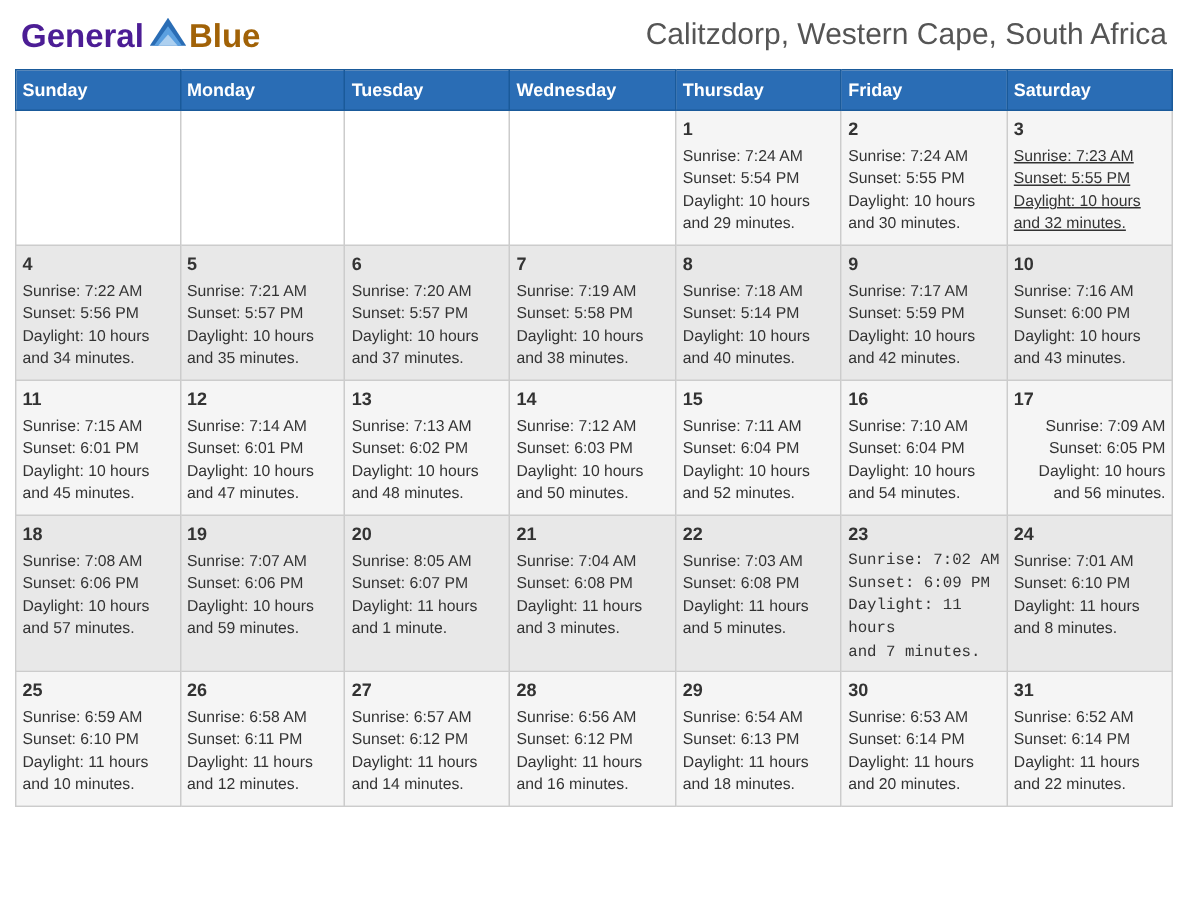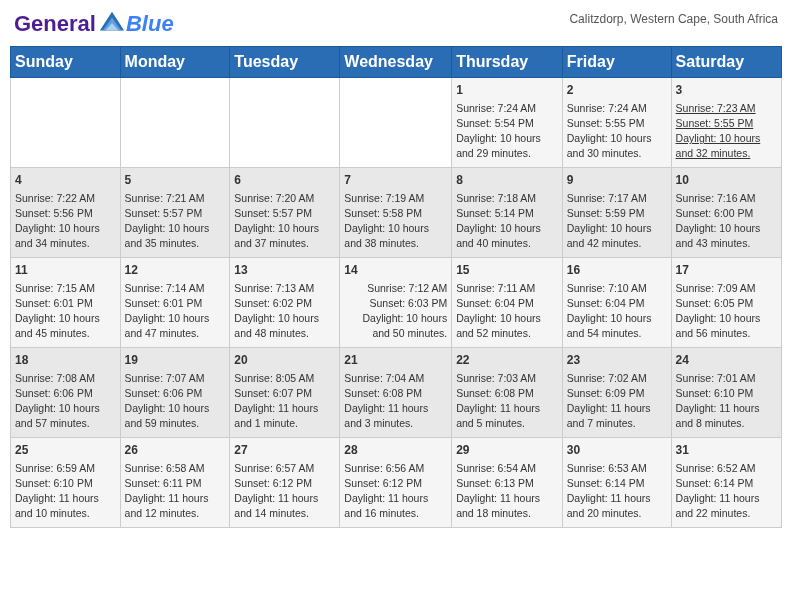--- a/index.html
+++ b/index.html
@@ -23,51 +23,51 @@
       align-items: flex-start;
     }
     .logo-text {
       display: flex;
       align-items: center;
       font-size: 22px;
       font-weight: bold;
       color: #333;
     }
     .logo-general { color: #4c1d95; }
-    .logo-blue { color: #3b82f6; font-style: italic; }
+    .logo-blue { color: #a16207; }
     .logo-icon {
       width: 28px;
       height: 28px;
       margin-left: 2px;
     }
     .title-block {
       text-align: right;
     }
     .month-title {
       font-size: 38px;
       font-weight: bold;
       color: #333;
       line-height: 1.1;
     }
     .location {
-      font-size: 12px;
+      font-size: 20px;
       color: #555;
       margin-top: 2px;
     }
     .calendar {
       width: 100%;
       border-collapse: collapse;
       font-size: 11px;
     }
     .calendar thead th {
       background-color: #2a6db5;
       color: #fff;
       padding: 6px 4px;
       text-align: left;
-      font-size: 16px;
+      font-size: 12px;
       font-weight: bold;
       border: 1px solid #1a5a9a;
     }
     .calendar tbody td {
       vertical-align: top;
       padding: 4px 4px;
       border: 1px solid #ccc;
       height: 90px;
       width: 113px;
       background: #fff;
@@ -222,42 +222,42 @@
         </td>
         <td>
           <span class="day-num">13</span>
           <div class="cell-content" style="white-space: pre-line;">Sunrise: 7:13 AM
 Sunset: 6:02 PM
 Daylight: 10 hours
 and 48 minutes.</div>
         </td>
         <td>
           <span class="day-num">14</span>
-          <div class="cell-content" style="white-space: pre-line; text-align: right;">Sunrise: 7:12 AM
+          <div class="cell-content" style="white-space: pre-line;">Sunrise: 7:12 AM
 Sunset: 6:03 PM
 Daylight: 10 hours
 and 50 minutes.</div>
         </td>
         <td>
           <span class="day-num">15</span>
           <div class="cell-content" style="white-space: pre-line;">Sunrise: 7:11 AM
 Sunset: 6:04 PM
 Daylight: 10 hours
 and 52 minutes.</div>
         </td>
         <td>
           <span class="day-num">16</span>
           <div class="cell-content" style="white-space: pre-line;">Sunrise: 7:10 AM
 Sunset: 6:04 PM
 Daylight: 10 hours
 and 54 minutes.</div>
         </td>
         <td>
           <span class="day-num">17</span>
-          <div class="cell-content" style="white-space: pre-line;">Sunrise: 7:09 AM
+          <div class="cell-content" style="white-space: pre-line; text-align: right;">Sunrise: 7:09 AM
 Sunset: 6:05 PM
 Daylight: 10 hours
 and 56 minutes.</div>
         </td>
       </tr>
       <tr>
         <td>
           <span class="day-num">18</span>
           <div class="cell-content" style="white-space: pre-line;">Sunrise: 7:08 AM
 Sunset: 6:06 PM
@@ -287,21 +287,21 @@
         </td>
         <td>
           <span class="day-num">22</span>
           <div class="cell-content" style="white-space: pre-line;">Sunrise: 7:03 AM
 Sunset: 6:08 PM
 Daylight: 11 hours
 and 5 minutes.</div>
         </td>
         <td>
           <span class="day-num">23</span>
-          <div class="cell-content" style="white-space: pre-line;">Sunrise: 7:02 AM
+          <div class="cell-content" style="white-space: pre-line; font-family: Liberation Mono, monospace;">Sunrise: 7:02 AM
 Sunset: 6:09 PM
 Daylight: 11 hours
 and 7 minutes.</div>
         </td>
         <td>
           <span class="day-num">24</span>
           <div class="cell-content" style="white-space: pre-line;">Sunrise: 7:01 AM
 Sunset: 6:10 PM
 Daylight: 11 hours
 and 8 minutes.</div>

